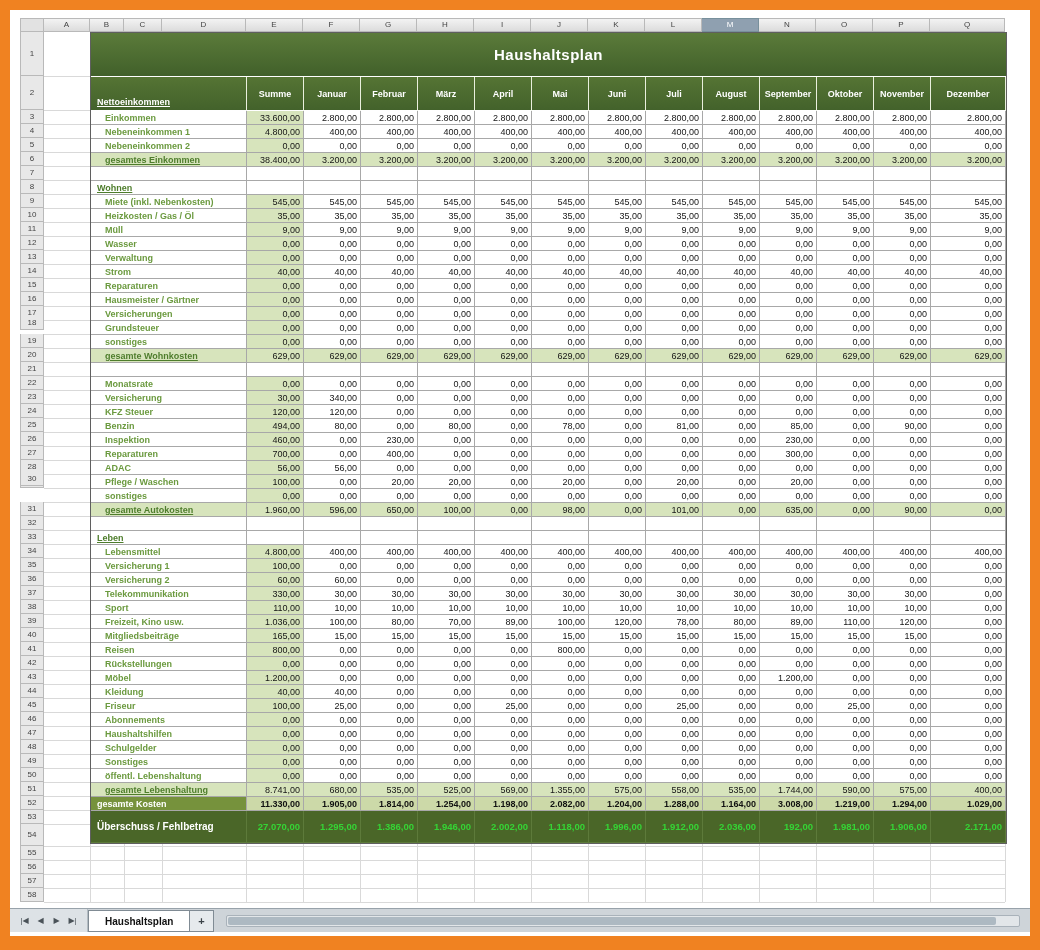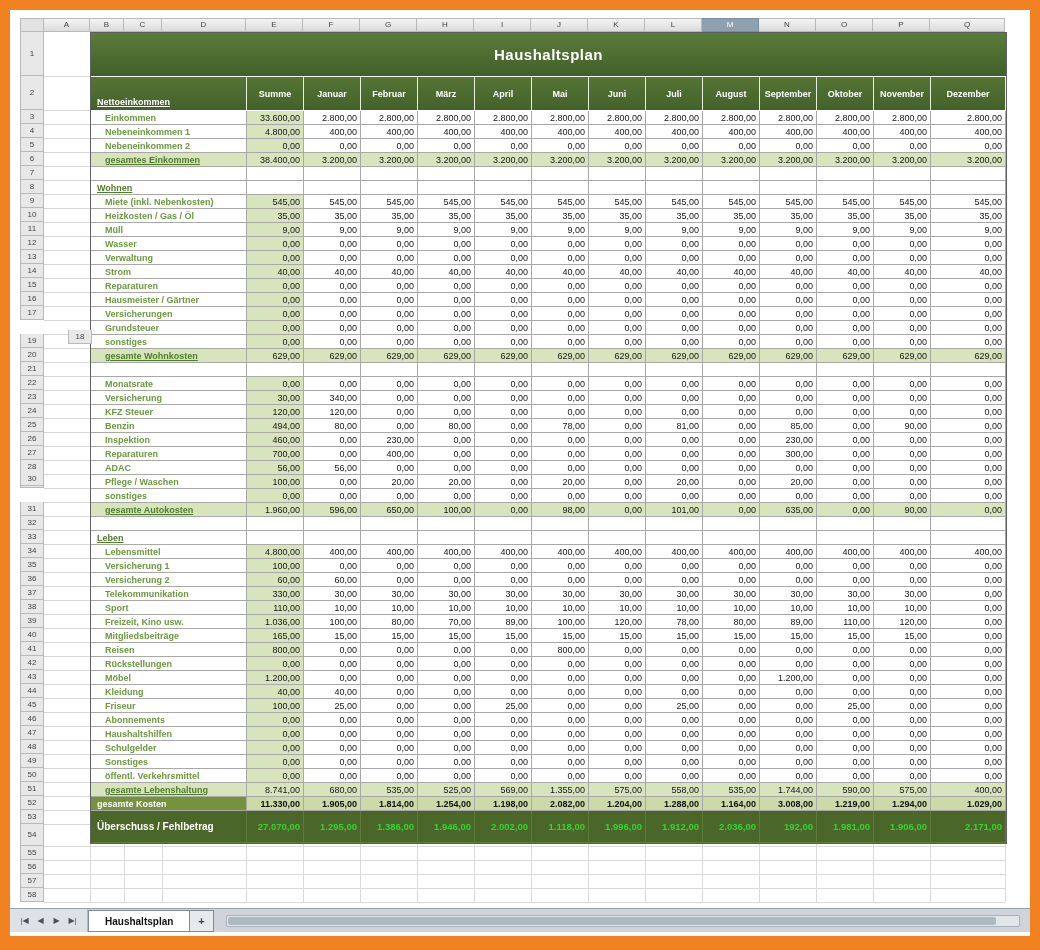--- a/index.html
+++ b/index.html
@@ -89,21 +89,21 @@
         <div class="rowhead" style="top: 170px; height: 14px;">8</div>
         <div class="rowhead" style="top: 184px; height: 14px;">9</div>
         <div class="rowhead" style="top: 198px; height: 14px;">10</div>
         <div class="rowhead" style="top: 212px; height: 14px;">11</div>
         <div class="rowhead" style="top: 226px; height: 14px;">12</div>
         <div class="rowhead" style="top: 240px; height: 14px;">13</div>
         <div class="rowhead" style="top: 254px; height: 14px;">14</div>
         <div class="rowhead" style="top: 268px; height: 14px;">15</div>
         <div class="rowhead" style="top: 282px; height: 14px;">16</div>
         <div class="rowhead" style="top: 296px; height: 14px;">17</div>
-        <div class="rowhead" style="top: 320px; height: 14px; margin-left: 48px;">18</div>
+        <div class="rowhead" style="top: 306px; height: 14px;">18</div>
         <div class="rowhead" style="top: 324px; height: 14px;">19</div>
         <div class="rowhead" style="top: 338px; height: 14px;">20</div>
         <div class="rowhead" style="top: 352px; height: 14px;">21</div>
         <div class="rowhead" style="top: 366px; height: 14px;">22</div>
         <div class="rowhead" style="top: 380px; height: 14px;">23</div>
         <div class="rowhead" style="top: 394px; height: 14px;">24</div>
         <div class="rowhead" style="top: 408px; height: 14px;">25</div>
         <div class="rowhead" style="top: 422px; height: 14px;">26</div>
         <div class="rowhead" style="top: 436px; height: 14px;">27</div>
         <div class="rowhead" style="top: 450px; height: 14px;">28</div>
@@ -977,21 +977,21 @@
           <div class="c val">0,00</div>
           <div class="c val">0,00</div>
           <div class="c val">0,00</div>
           <div class="c val">0,00</div>
           <div class="c val">0,00</div>
           <div class="c val">0,00</div>
           <div class="c val">0,00</div>
           <div class="c val q">0,00</div>
         </div>
         <div class="row item">
-          <div class="c lbl">öffentl. Verkehrsmittel</div>
+          <div class="c lbl">öffentl. Lebenshaltung</div>
           <div class="c val summe">0,00</div>
           <div class="c val">0,00</div>
           <div class="c val">0,00</div>
           <div class="c val">0,00</div>
           <div class="c val">0,00</div>
           <div class="c val">0,00</div>
           <div class="c val">0,00</div>
           <div class="c val">0,00</div>
           <div class="c val">0,00</div>
           <div class="c val">0,00</div>

